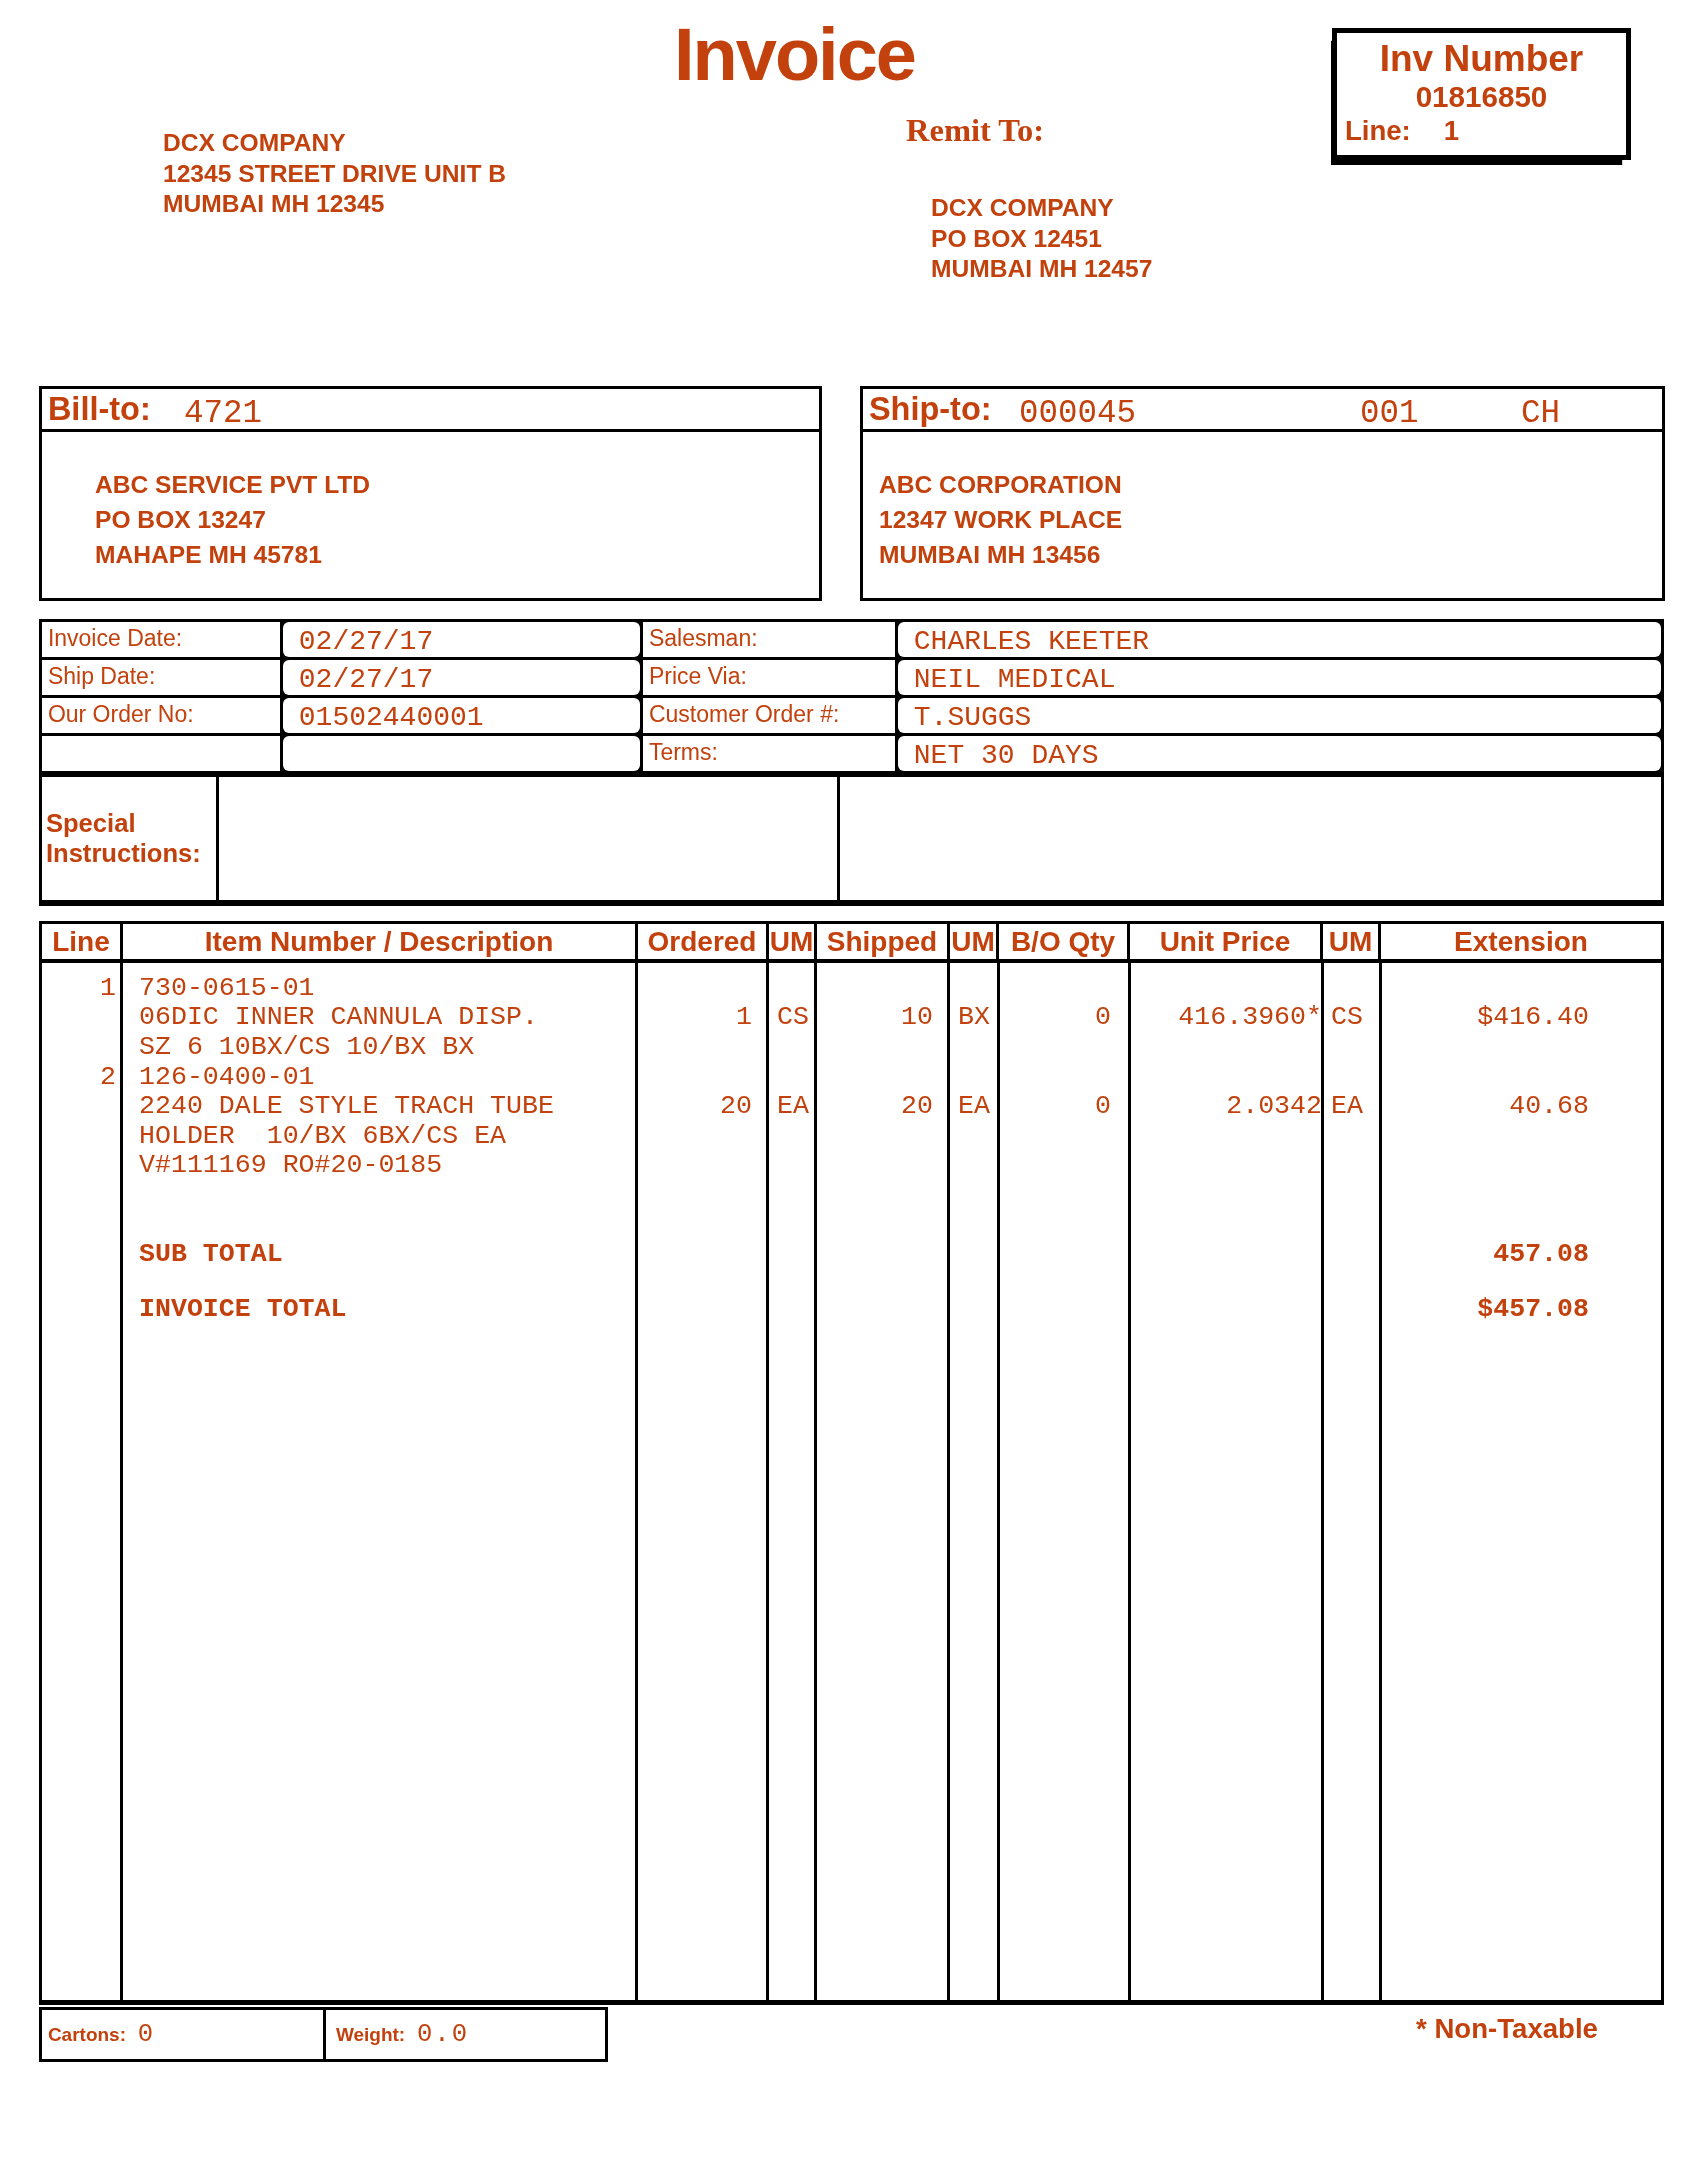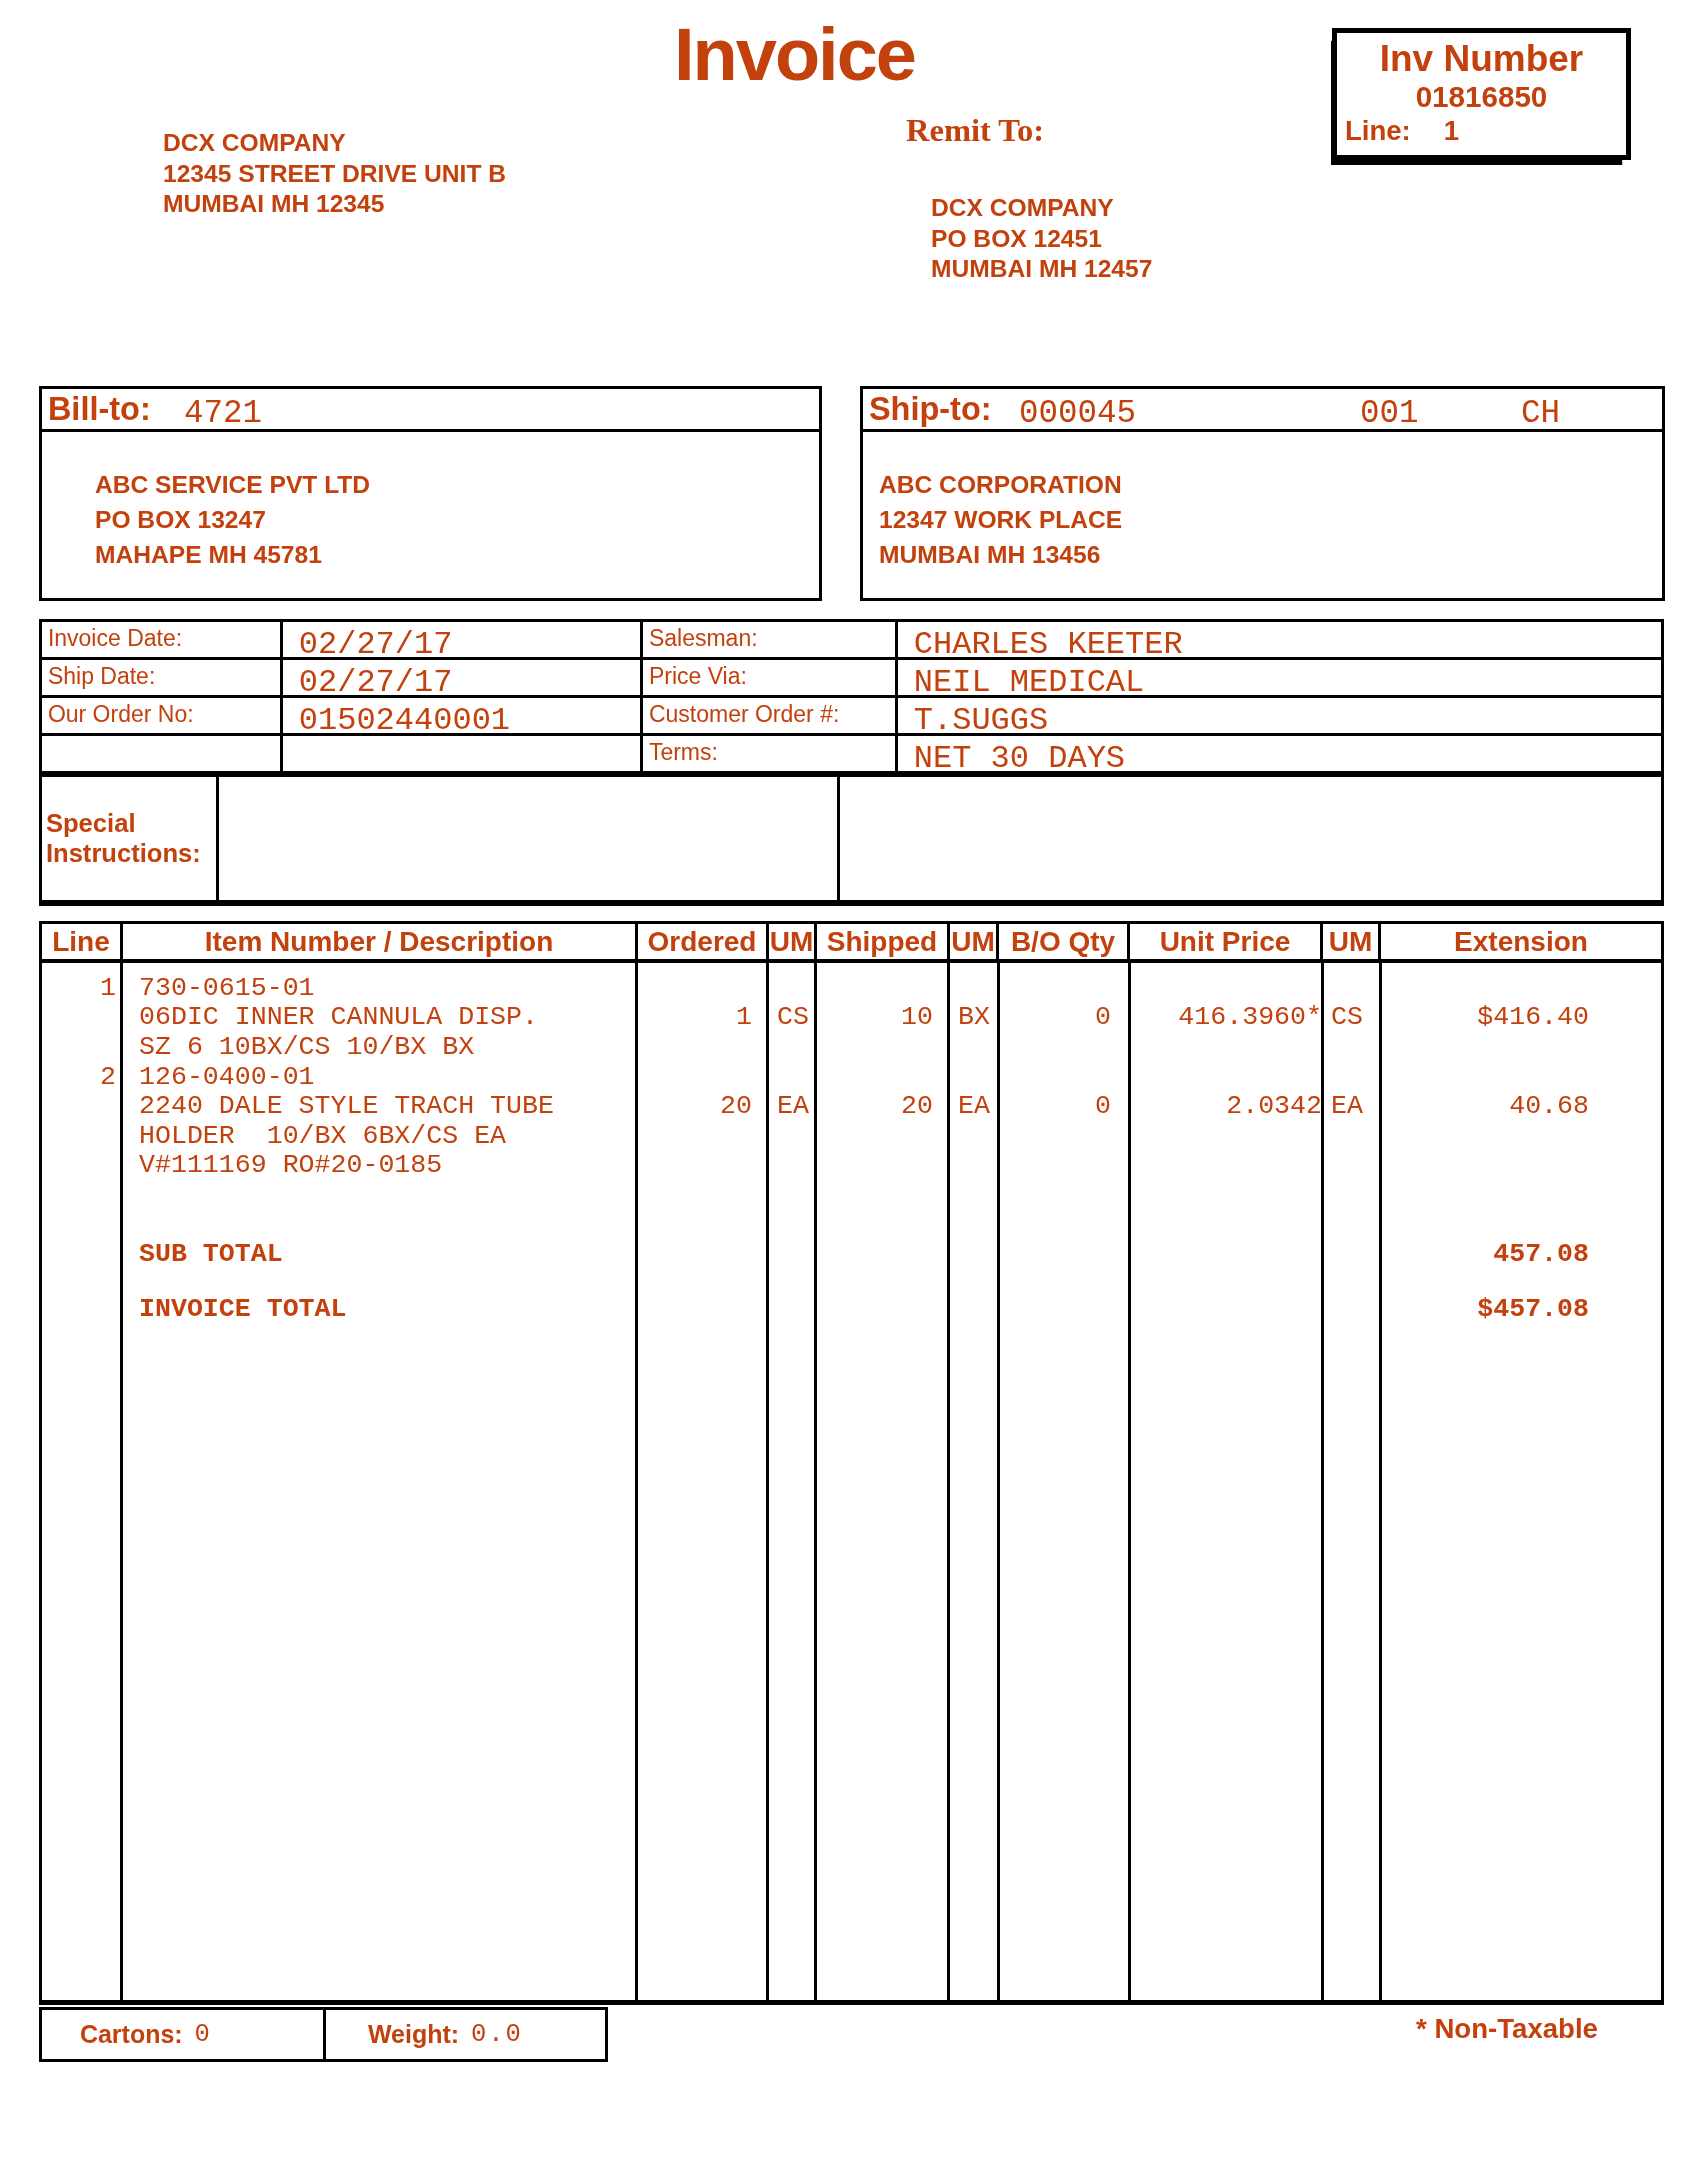--- a/index.html
+++ b/index.html
@@ -44,21 +44,21 @@
 
   
   .details {
     position:absolute; left:39px; top:619px; width:1625px;
     background:#000; border:3px solid #000;
     display:grid; grid-template-columns:238px 357px 252px 1fr;
     grid-auto-rows:35px; gap:3px;
   }
   .details .cell { background:#fff; overflow:hidden; }
   .details .lab { font-size:23px; font-weight:normal; padding:3px 0 0 5.9px; }
-  .details .val { font-size:32px; padding:3.9px 0 0 15.8px; }
+  .details .val { font-size:28px; padding:3.9px 0 0 15.8px;border-radius:6px; }
 
   
   .special {
     position:absolute; left:39px; top:774px; width:1625px; height:132px;
     border:3px solid #000; border-bottom:6.9px solid #000; display:flex;
   }
   .special .sp-label {
     width:177px; border-right:3px solid #000; font-size:25.6px; font-weight:bold;
     display:flex; align-items:center; padding-left:3.9px; line-height:29.6px;
   }
@@ -96,21 +96,21 @@
   .extcell  { left:1340px; width:207px; text-align:right; }
 
   
   .cartons-box {
     position:absolute; left:39px; top:2007px; width:569px; height:55px;
     border:3.9px solid #000; display:flex;
   }
   .cartons-box .fcell { display:flex; align-items:center; }
   .cartons-box .fcell.c { width:284px; border-right:3px solid #000; padding-left:5.9px; }
   .cartons-box .fcell.w { flex:1; padding-left:9.9px; }
-  .cartons-box .flab { font-size:25px; font-weight:bold;margin-left:32px; }
+  .cartons-box .flab { font-size:19px; font-weight:bold; }
   .cartons-box .fval { font-size:25.6px; margin-left:11.8px; letter-spacing:2px; }
   .non-taxable { position:absolute; left:1416px; top:2013px; font-size:27.6px; font-weight:bold; }
 </style>
 </head>
 <body>
 
 <div class="page">
 
   <div class="title">Invoice</div>
 

